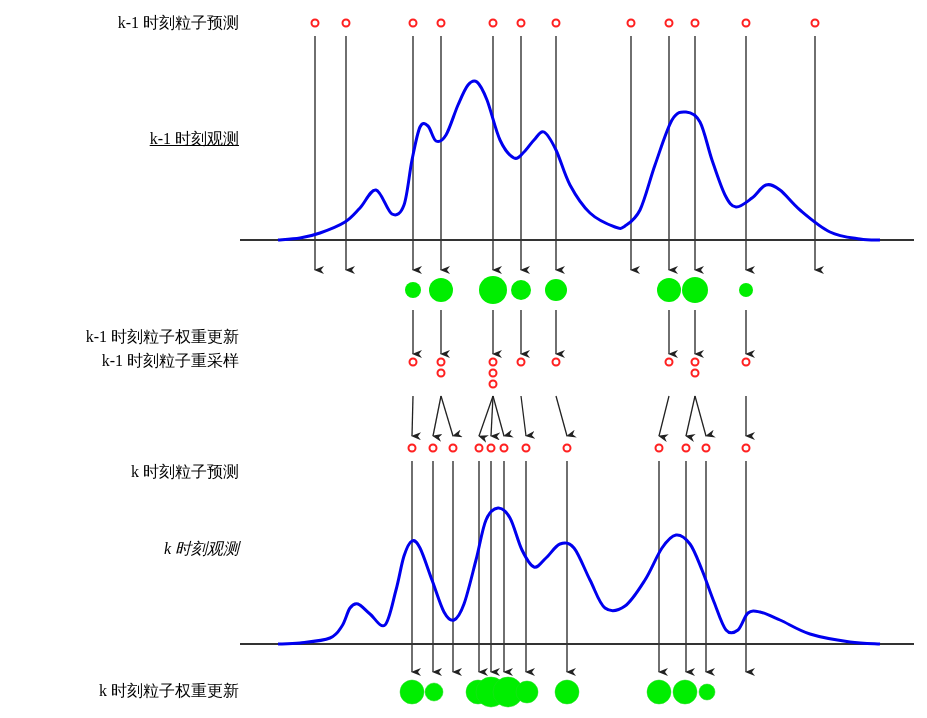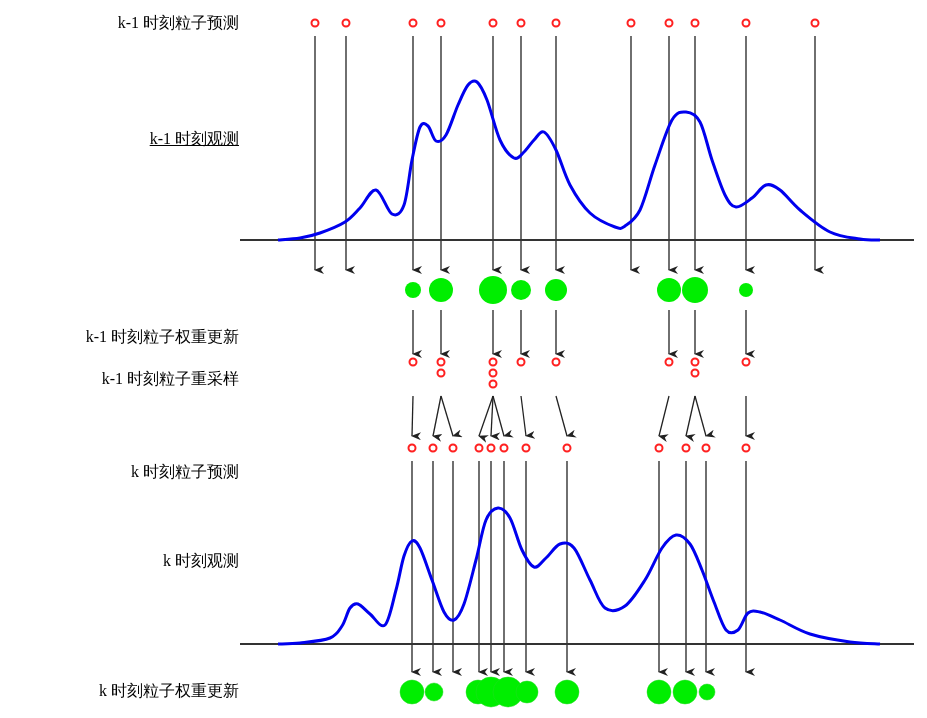--- a/index.html
+++ b/index.html
@@ -8,23 +8,23 @@
   .label { position: absolute; right: 688px; font-size: 16px; color: #000;
            white-space: nowrap; line-height: 26px; }
   svg { position: absolute; left: 0; top: 0; }
 </style>
 </head>
 <body>
 
 <div class="label" style="top:10px;">k-1 时刻粒子预测</div>
 <div class="label" style="top:126px;text-decoration:underline;">k-1 时刻观测</div>
 <div class="label" style="top:278px;margin-top:46px;">k-1 时刻粒子权重更新</div>
-<div class="label" style="top:366px;margin-left:26px;">k-1 时刻粒子重采样</div>
+<div class="label" style="top:348px;margin-left:26px;">k-1 时刻粒子重采样</div>
 <div class="label" style="top:432px;margin-top:27px;">k 时刻粒子预测</div>
-<div class="label" style="top:548px;">k 时刻观测</div>
+<div class="label" style="top:536px;font-style:italic;">k 时刻观测</div>
 <div class="label" style="top:678px;margin-left:8px;">k 时刻粒子权重更新</div>
 
 <svg id="diagram" width="927" height="718" viewBox="0 0 927 718" xmlns="http://www.w3.org/2000/svg">
   <defs>
     <marker id="arrowhead" markerWidth="8" markerHeight="10" refX="4" refY="9" orient="auto" markerUnits="userSpaceOnUse" viewBox="0 0 8 10">
       <path d="M0,0 L4,10 L8,0 L4,3 Z" fill="#222"></path>
     </marker>
   </defs>
   <g id="g-lines">
       <line x1="315" y1="36" x2="315" y2="270" stroke="#222222" stroke-width="1.3" marker-end="url(#arrowhead)"></line>

